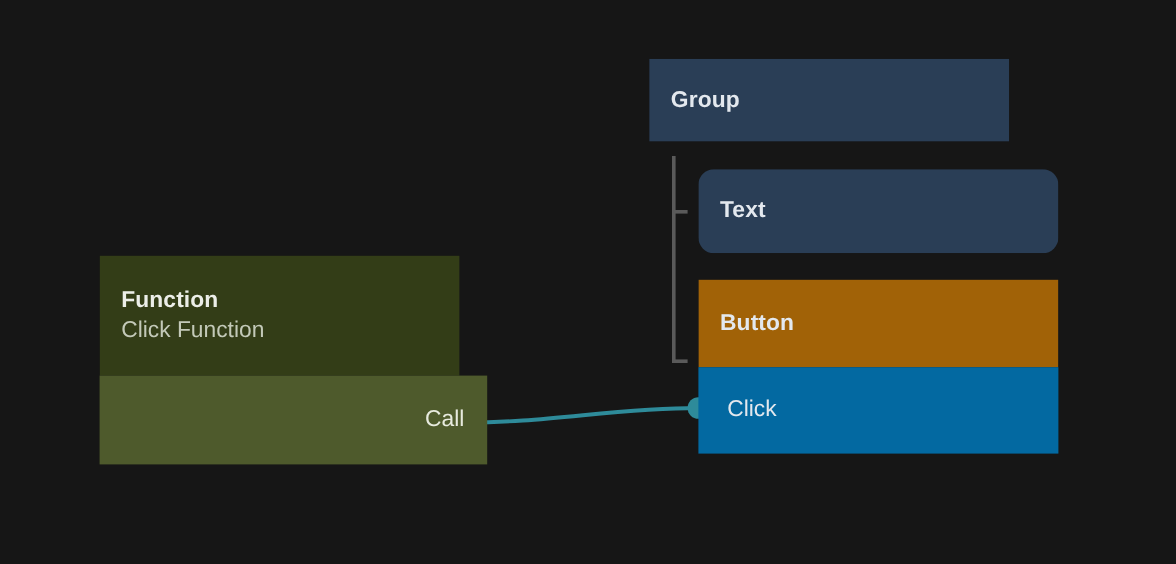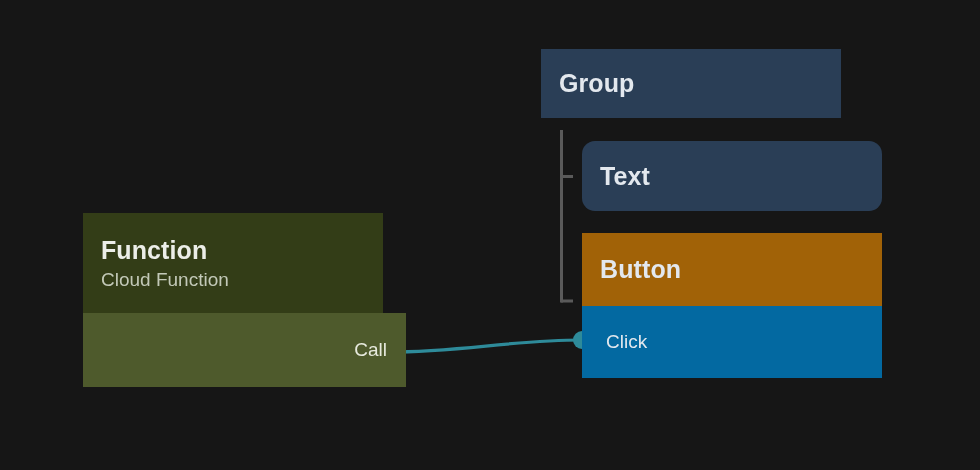--- a/index.html
+++ b/index.html
@@ -28,21 +28,21 @@
   }
   .node-header {
     display: flex;
     flex-direction: column;
     justify-content: center;
     width: 100%;
     height: 100%;
     padding: 0 18px;
   }
   .node-title {
-    font-size: 25px;
+    font-size: 19px;
     font-weight: bold;
     letter-spacing: .1px;
     line-height: 1.32;
     white-space: nowrap;
   }
   .node-subtitle {
     font-size: 19px;
     font-weight: normal;
     line-height: 1.32;
     white-space: nowrap;
@@ -122,21 +122,21 @@
   <g>
     <path d="M 582 340 C 510 340, 455 353, 382 352" fill="none" stroke="#2e8b9a" stroke-width="3.2" stroke-linecap="round"></path>
     <polygon points="370,352 392,343 390,361" fill="#2e8b9a"></polygon>
     <circle cx="582" cy="340" r="9" fill="#2e8b9a"></circle>
   </g>
 </svg>
 
 <div class="node" id="node-cleanup">
   <div class="node-header">
     <div class="node-title">Function</div>
-    <div class="node-subtitle">Cloud Function</div>
+    <div class="node-subtitle">Click Function</div>
   </div>
 </div>
 <div class="port-row out" id="port-call">
   <span>Call</span>
 </div>
 
 <div class="node" id="node-group">
   <div class="node-header">
     <div class="node-title">Group</div>
   </div>

